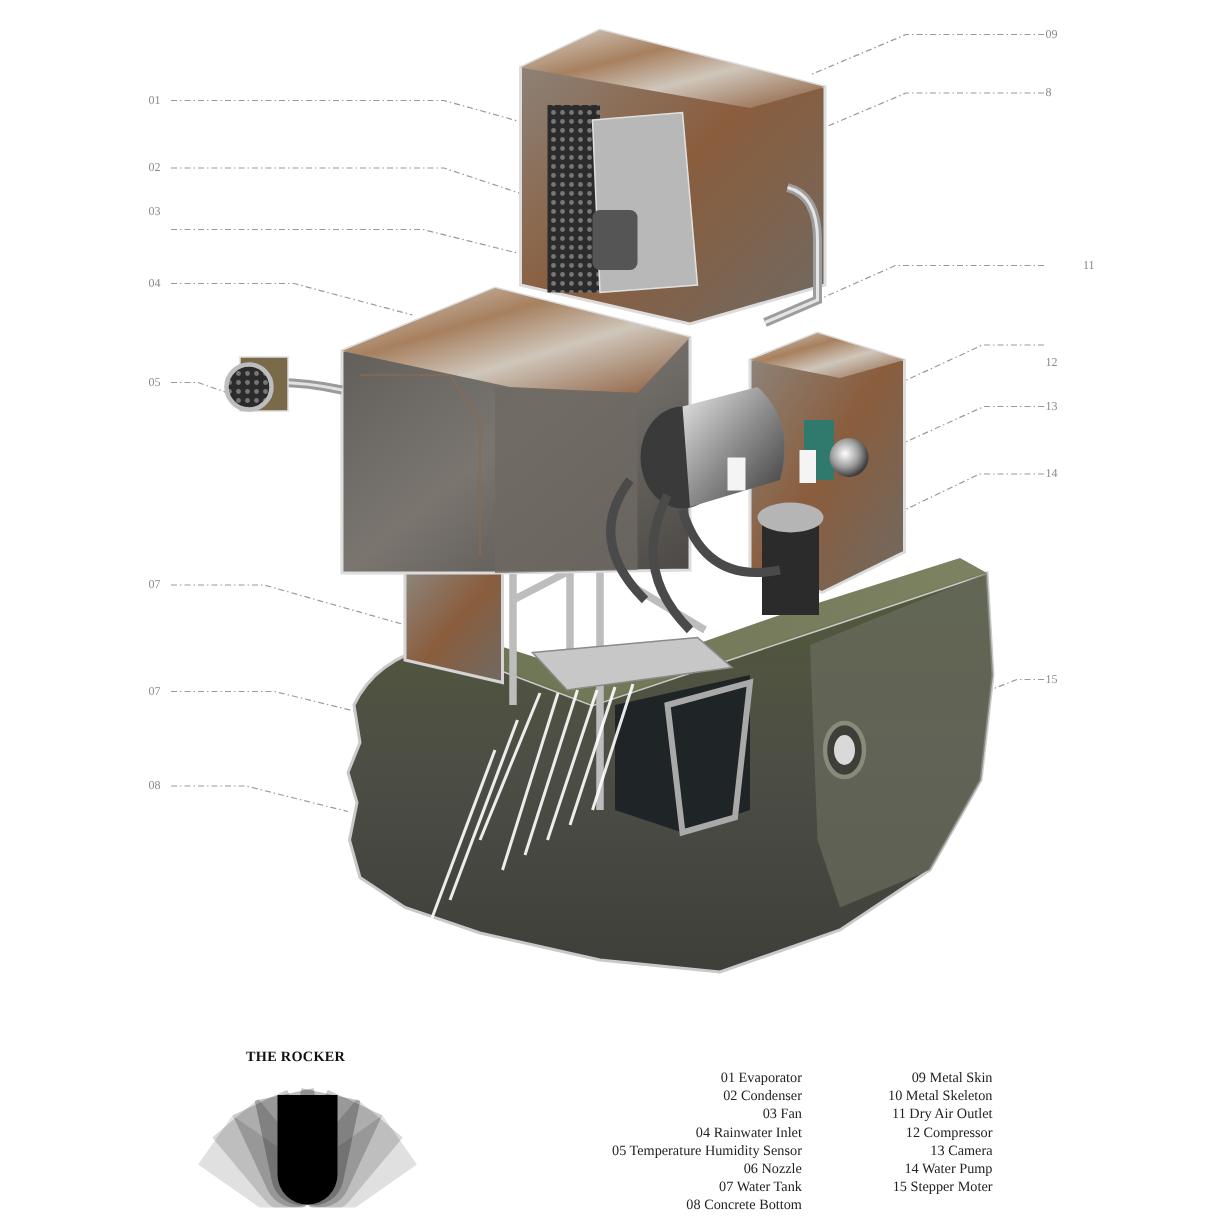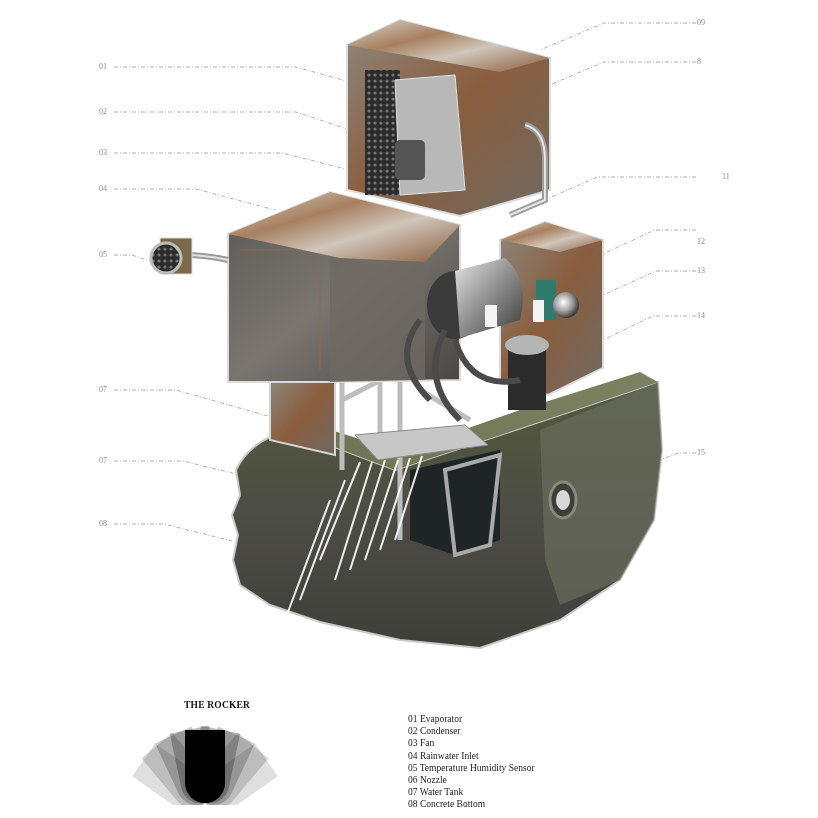--- a/index.html
+++ b/index.html
@@ -1,21 +1,21 @@
 <!DOCTYPE html>
 <html><head>
 <meta charset="utf-8">
 <style>
   html, body { margin:0; padding:0; background:#ffffff; }
   body { width:818px; height:818px; position:relative; overflow:hidden; font-family:"Liberation Serif", serif; }
   #stage { position:absolute; left:0; top:0; width:818px; height:818px; }
   .lbl { position:absolute; font-family:Liberation Serif, serif; font-size:8px; color:#8a8a8a; line-height:10px; }
   .legend { position:absolute; font-family:"Liberation Serif", serif; font-size:9.5px; color:#222; line-height:12.2px; }
-  .legend div { white-space:nowrap; }
-  .rocker-title { position:absolute; left:184px; top:700px; font-family:"Liberation Serif", serif; font-weight:bold; font-size:9.5px; color:#111; letter-spacing:0.2px; }
+  .legend div { white-space:nowrap;text-align:right; }
+  .rocker-title { position:absolute; left:164px; top:700px; font-family:"Liberation Serif", serif; font-weight:bold; font-size:9.5px; color:#111; letter-spacing:0.2px; }
 </style>
 </head>
 <body>
 
 <div id="stage">
 
   <svg width="818" height="818" viewBox="0 0 818 818" style="position:absolute;left:0;top:0">
     <defs>
       <linearGradient id="rustTop" x1="0" y1="0" x2="1" y2="1">
         <stop offset="0" stop-color="#d9d4cc"></stop>
@@ -157,21 +157,21 @@
     </g>
 
     <path d="M185,255 Q205,255 228,260" stroke="#9a9a9a" stroke-width="6" fill="none"></path>
     <path d="M185,255 Q205,255 228,260" stroke="#e2e2e2" stroke-width="2" fill="none"></path>
     <rect x="160" y="238" width="32" height="36" fill="#7a6a4a" stroke="#ddd" stroke-width="1"></rect>
     <circle cx="166" cy="258" r="15" fill="url(#grid)" stroke="#bdbdbd" stroke-width="3"></circle>
   </svg>
 
   <div class="lbl" style="left:99px;top:62px">01</div>
   <div class="lbl" style="left:99px;top:107px">02</div>
-  <div class="lbl" style="left:99px;top:148px">03</div>
+  <div class="lbl" style="left:99px;top:136px">03</div>
   <div class="lbl" style="left:99px;top:184px">04</div>
   <div class="lbl" style="left:99px;top:250px">05</div>
   <div class="lbl" style="left:99px;top:385px">07</div>
   <div class="lbl" style="left:99px;top:456px">07</div>
   <div class="lbl" style="left:99px;top:519px">08</div>
 
   <div class="lbl" style="left:697px;top:18px">09</div>
   <div class="lbl" style="left:697px;top:57px">8</div>
   <div class="lbl" style="left:722px;top:172px">11</div>
   <div class="lbl" style="left:697px;top:237px">12</div>
@@ -213,13 +213,22 @@
   <div class="legend" style="left:408px;top:713px">
     <div>01 Evaporator</div>
     <div>02 Condenser</div>
     <div>03 Fan</div>
     <div>04 Rainwater Inlet</div>
     <div>05 Temperature Humidity Sensor</div>
     <div>06 Nozzle</div>
     <div>07 Water Tank</div>
     <div>08 Concrete Bottom</div>
   </div>
+  <div class="legend" style="left:592px;top:713px">
+    <div>09 Metal Skin</div>
+    <div>10 Metal Skeleton</div>
+    <div>11 Dry Air Outlet</div>
+    <div>12 Compressor</div>
+    <div>13 Camera</div>
+    <div>14 Water Pump</div>
+    <div>15 Stepper Moter</div>
+  </div>
 </div>
 
 </body></html>

